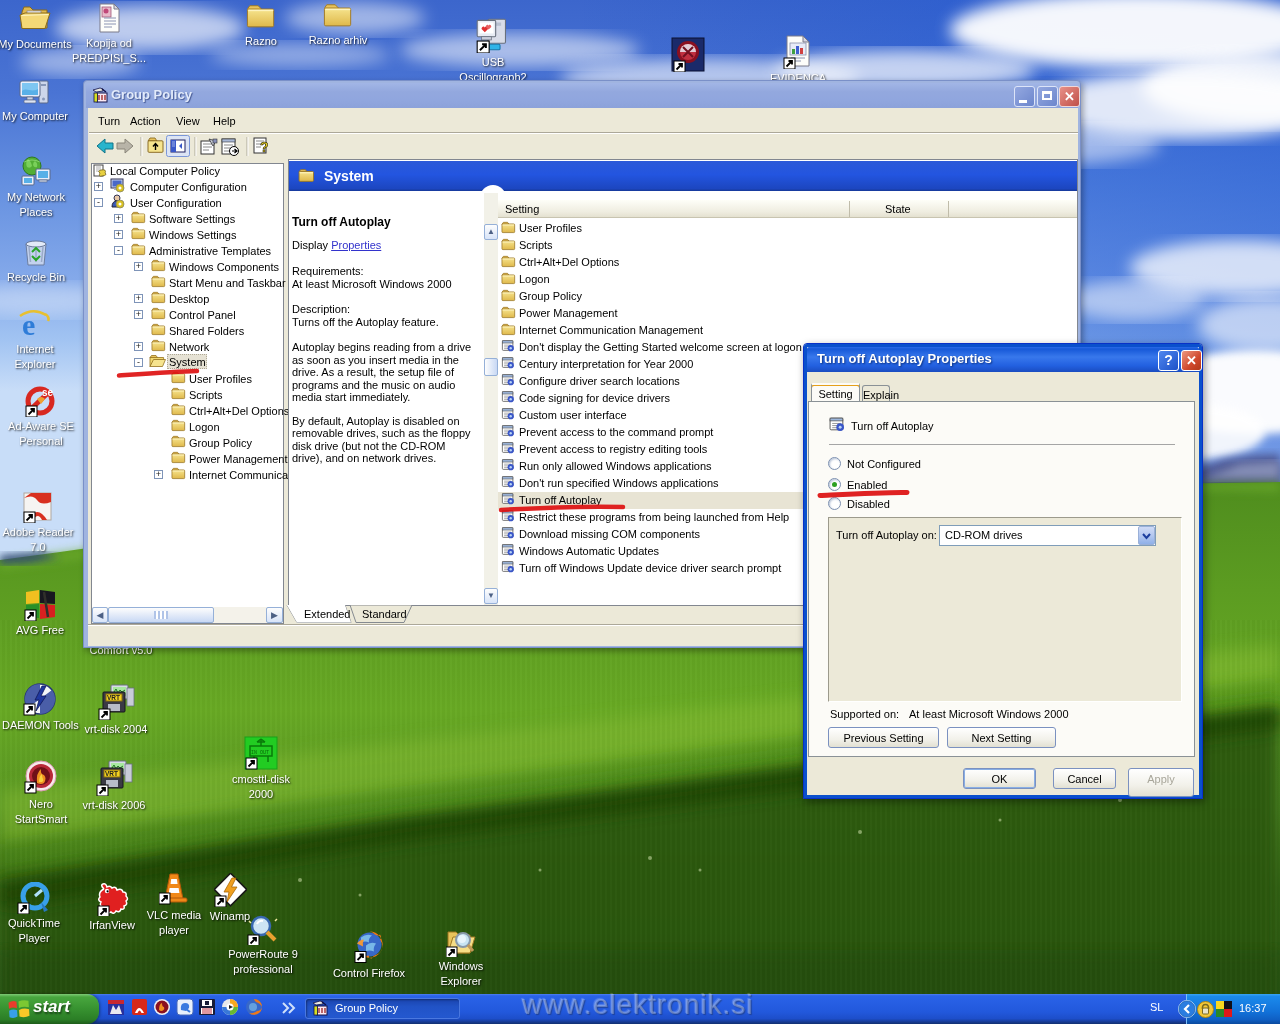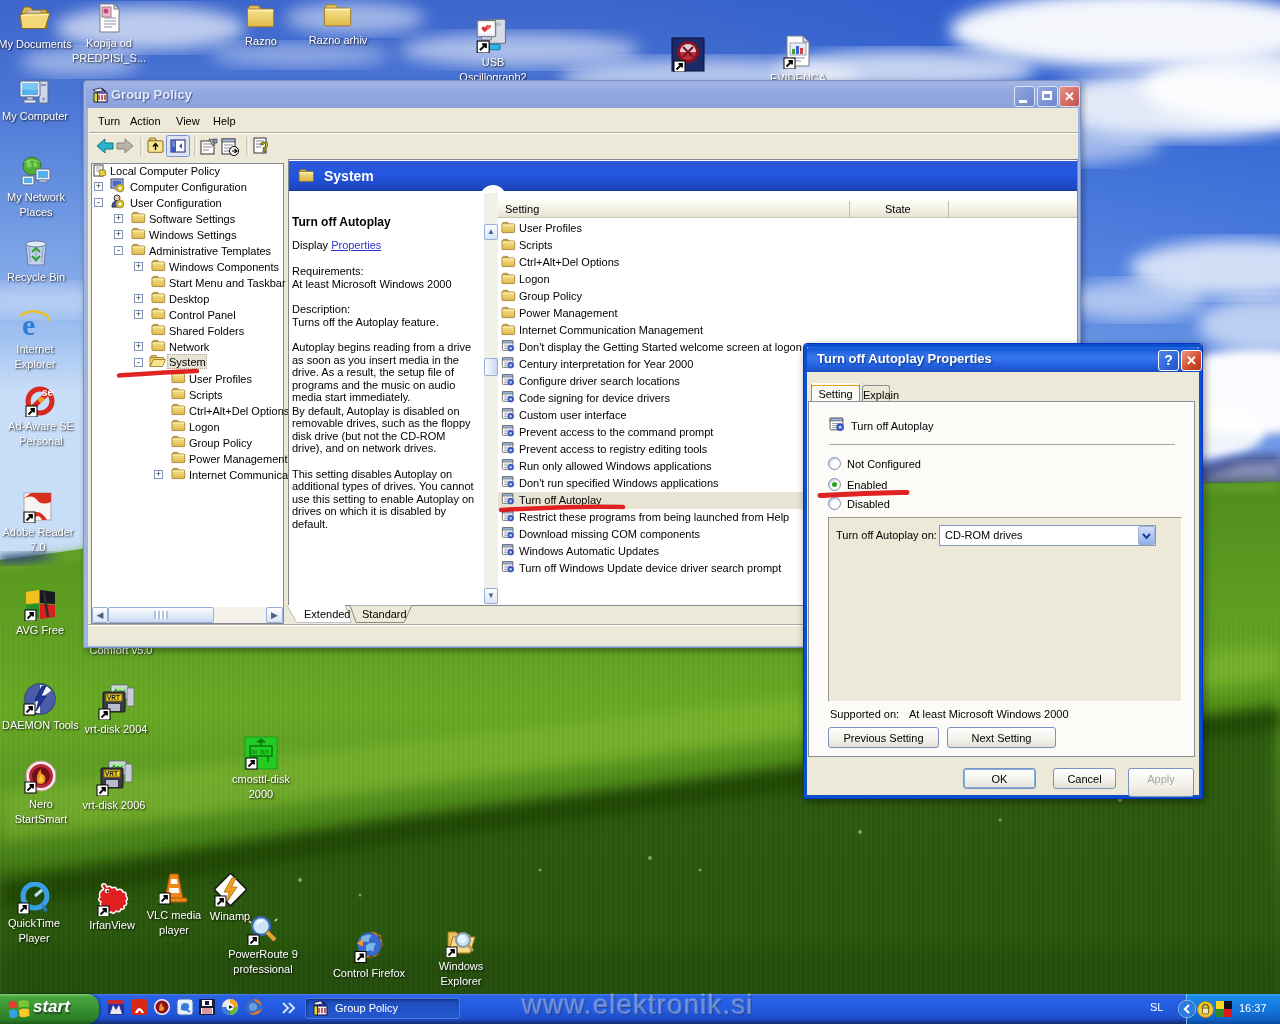--- a/index.html
+++ b/index.html
@@ -590,22 +590,21 @@
       <use href="#fol16"></use>
     </svg>
  <div class="abs" style="left:240px;top:87px;font-size:14px;font-weight:700;color:#fff">System</div>
  <div class="abs" style="left:396px;top:104px;width:26px;height:20px;background:#fff;border-radius:14px 14px 0 0"></div>
  <div id="desc" class="abs" style="left:208px;top:135px;width:200px;font-size:11px;line-height:12.5px;color:#000">
   <div style="font-weight:700;font-size:12px">Turn off Autoplay</div>
   <div style="margin-top:10px">Display <span style="color:#3333cc;text-decoration:underline">Properties</span></div>
   <div style="margin-top:14px">Requirements:<br>At least Microsoft Windows 2000</div>
   <div style="margin-top:13px">Description:<br>Turns off the Autoplay feature.</div>
   <div style="margin-top:13px">Autoplay begins reading from a drive<br>as soon as you insert media in the<br>drive. As a result, the setup file of<br>programs and the music on audio<br>media start immediately.</div>
-  <div style="margin-top:1px">By default, Autoplay is disabled on<br>removable drives, such as the floppy<br>disk drive (but not the CD-ROM<br>drive), and on network drives.</div>
-  <div style="margin-top:13px">This setting disables Autoplay on<br>additional types of drives. You cannot<br>use this setting to enable Autoplay on<br>drives on which it is disabled by<br>default.</div>
+  <div style="margin-top:11px">By default, Autoplay is disabled on<br>removable drives, such as the floppy<br>disk drive (but not the CD-ROM<br>drive), and on network drives.</div>
  </div>
 
  <div class="abs" style="left:400px;top:112px;width:14px;height:412px;background:#f2f1e8"></div>
  <div class="abs" style="left:400px;top:143px;width:14px;height:16px;border-radius:2px;background:linear-gradient(#fdfdfd,#d8e4f8);border:1px solid #95b0d8;color:#4d6185;font-size:8px;line-height:13px;text-align:center">▲</div>
  <div class="abs" style="left:400px;top:277px;width:14px;height:18px;border-radius:2px;background:linear-gradient(90deg,#fdfdfd,#c8d8f4);border:1px solid #95b0d8"></div>
  <div class="abs" style="left:400px;top:507px;width:14px;height:16px;border-radius:2px;background:linear-gradient(#fdfdfd,#d8e4f8);border:1px solid #95b0d8;color:#4d6185;font-size:8px;line-height:13px;text-align:center">▼</div>
 
  <div class="abs" style="left:414px;top:119px;width:579px;height:18px;background:linear-gradient(#fefef8,#efede0 70%,#e4e1d0);border-bottom:1px solid #c8c4b0"></div>
  <div class="abs t11" style="left:421px;top:122px">Setting</div>
  <div class="abs" style="left:765px;top:120px;width:1px;height:16px;background:#c0bcaa"></div>

